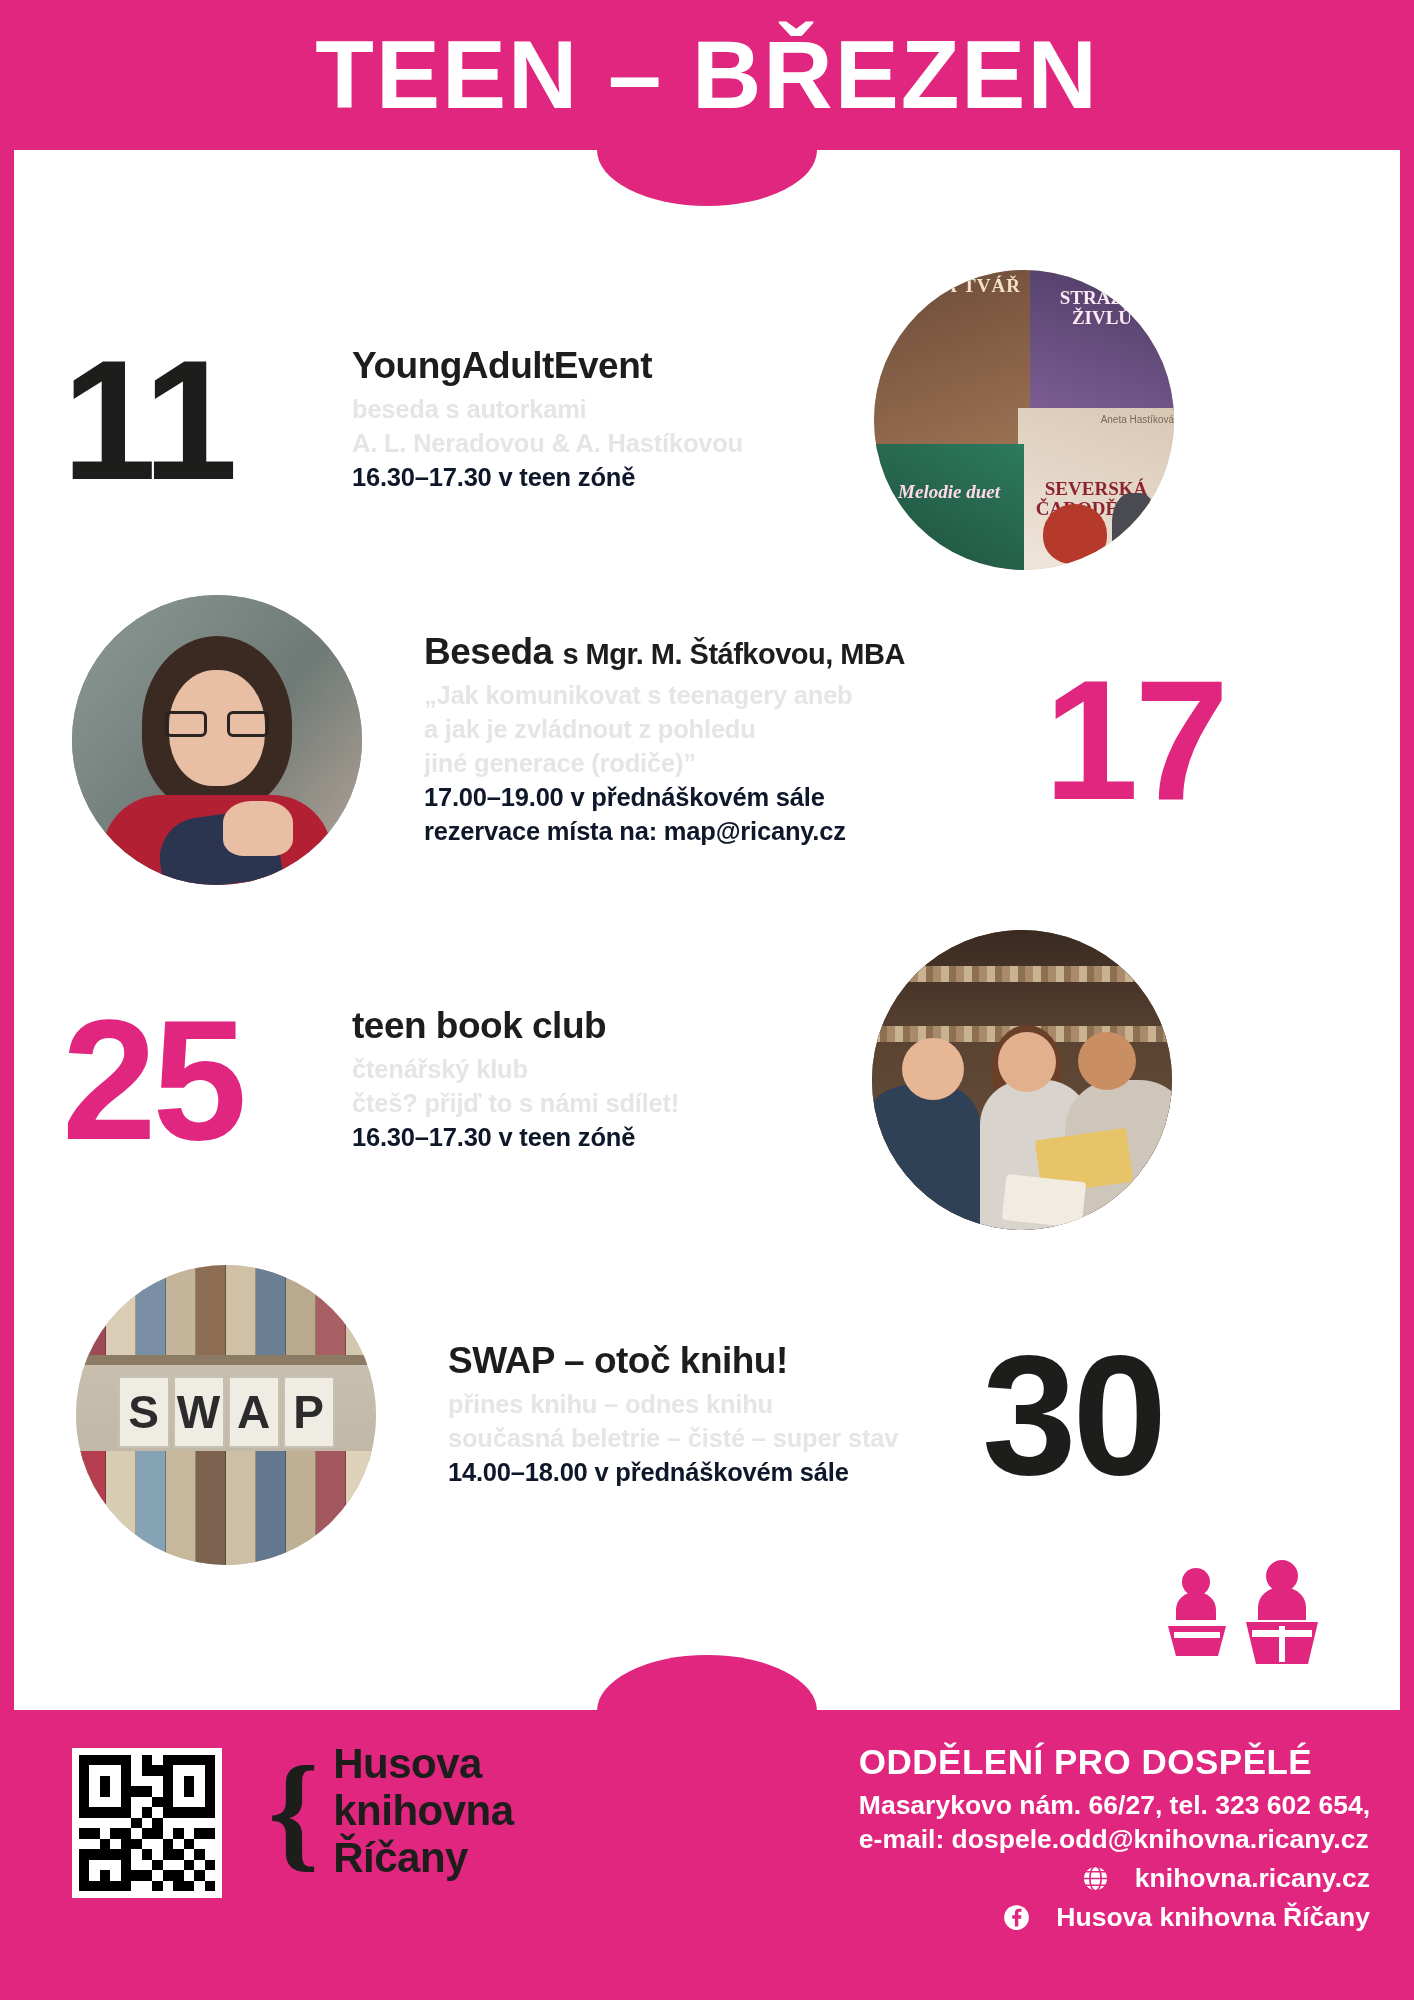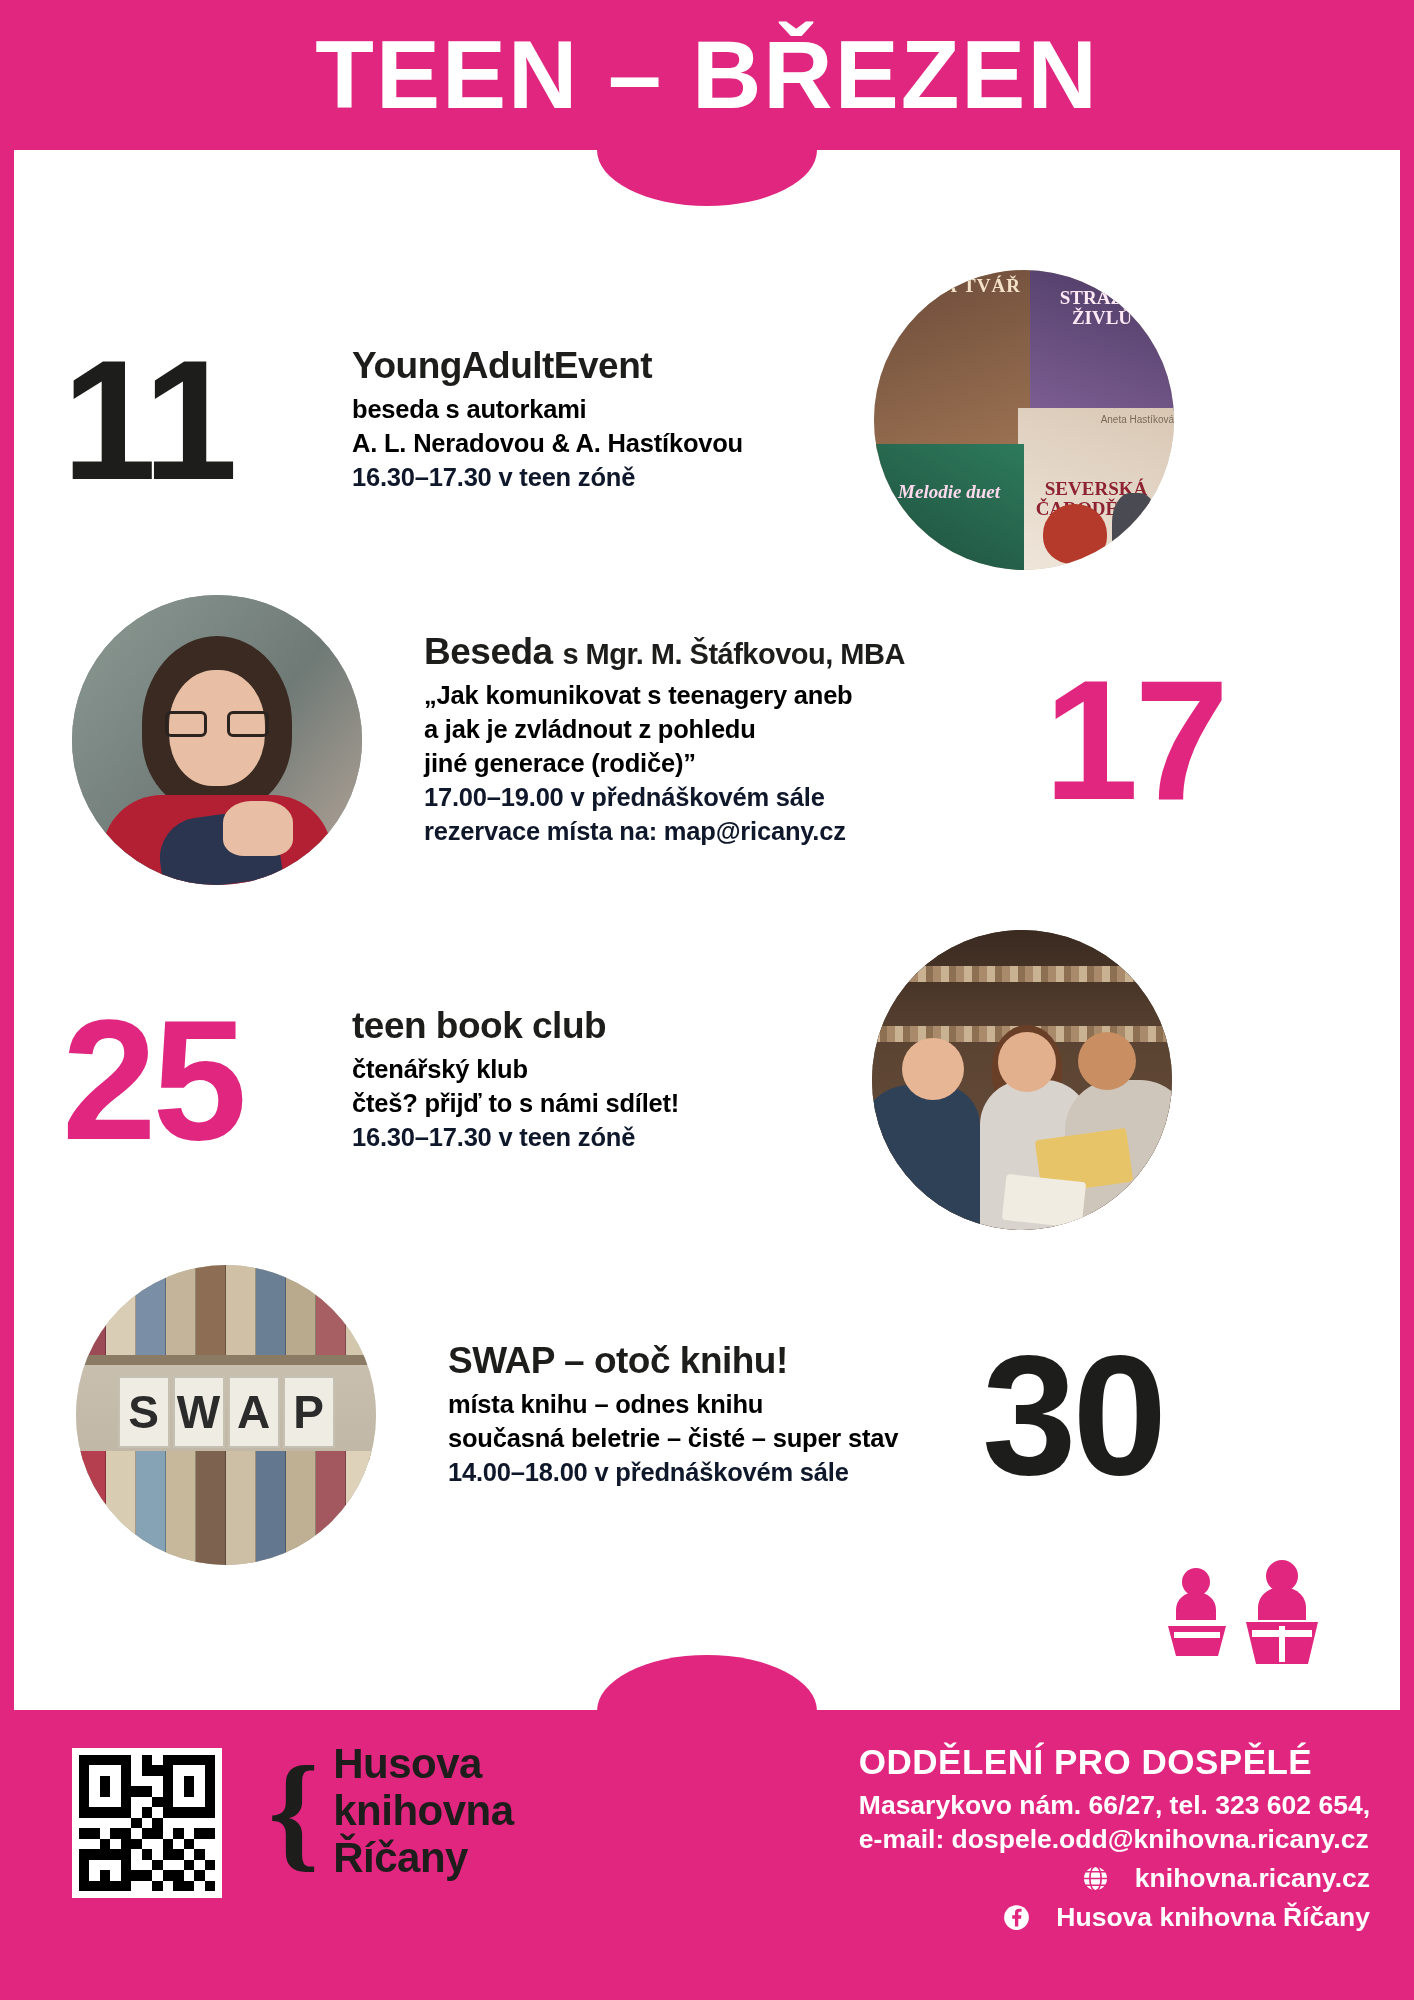--- a/index.html
+++ b/index.html
@@ -69,21 +69,21 @@
     font-size: 37px;
     font-weight: bold;
     color: #1d1d1b;
     margin-bottom: 6px;
     letter-spacing: -0.5px;
   }
   .ev-title .thin { font-size: 29px; font-weight: bold; }
   .ev-line {
     font-size: 25.5px;
     font-weight: bold;
-    color: #000000;
+    color: #e5e5e5;
     line-height: 1.33;
     letter-spacing: -0.2px;
   }
   .ev-pink {
     font-size: 25.5px;
     font-weight: bold;
     color: #0f172a;
     line-height: 1.33;
     letter-spacing: -0.2px;
   }
@@ -301,21 +301,21 @@
           <i style="background:#7d6250"></i>
           <i style="background:#cdbfa5"></i>
         <i style="background:#63788f"></i>
           <i style="background:#c0b093"></i>
           <i style="background:#a3575f"></i>
         <i style="background:#ded2ba"></i>
       </div>
     </div>
     <div style="width:520px; margin-left:72px;">
       <div class="ev-title">SWAP – otoč knihu!</div>
-      <div class="ev-line">místa knihu – odnes knihu</div>
+      <div class="ev-line">přines knihu – odnes knihu</div>
       <div class="ev-line">současná beletrie – čisté – super stav</div>
       <div class="ev-pink">14.00–18.00 v přednáškovém sále</div>
     </div>
     <div class="big-date date-dark" style="margin-left:14px;">30</div>
   </div>
 
   <div class="readers">
     <svg viewBox="0 0 200 110" width="200" height="110" aria-hidden="true">
       <circle cx="42" cy="22" r="14" fill="#e0267f"></circle>
       <path d="M22 50c0-11 9-18 20-18s20 7 20 18v10H22z" fill="#e0267f"></path>

